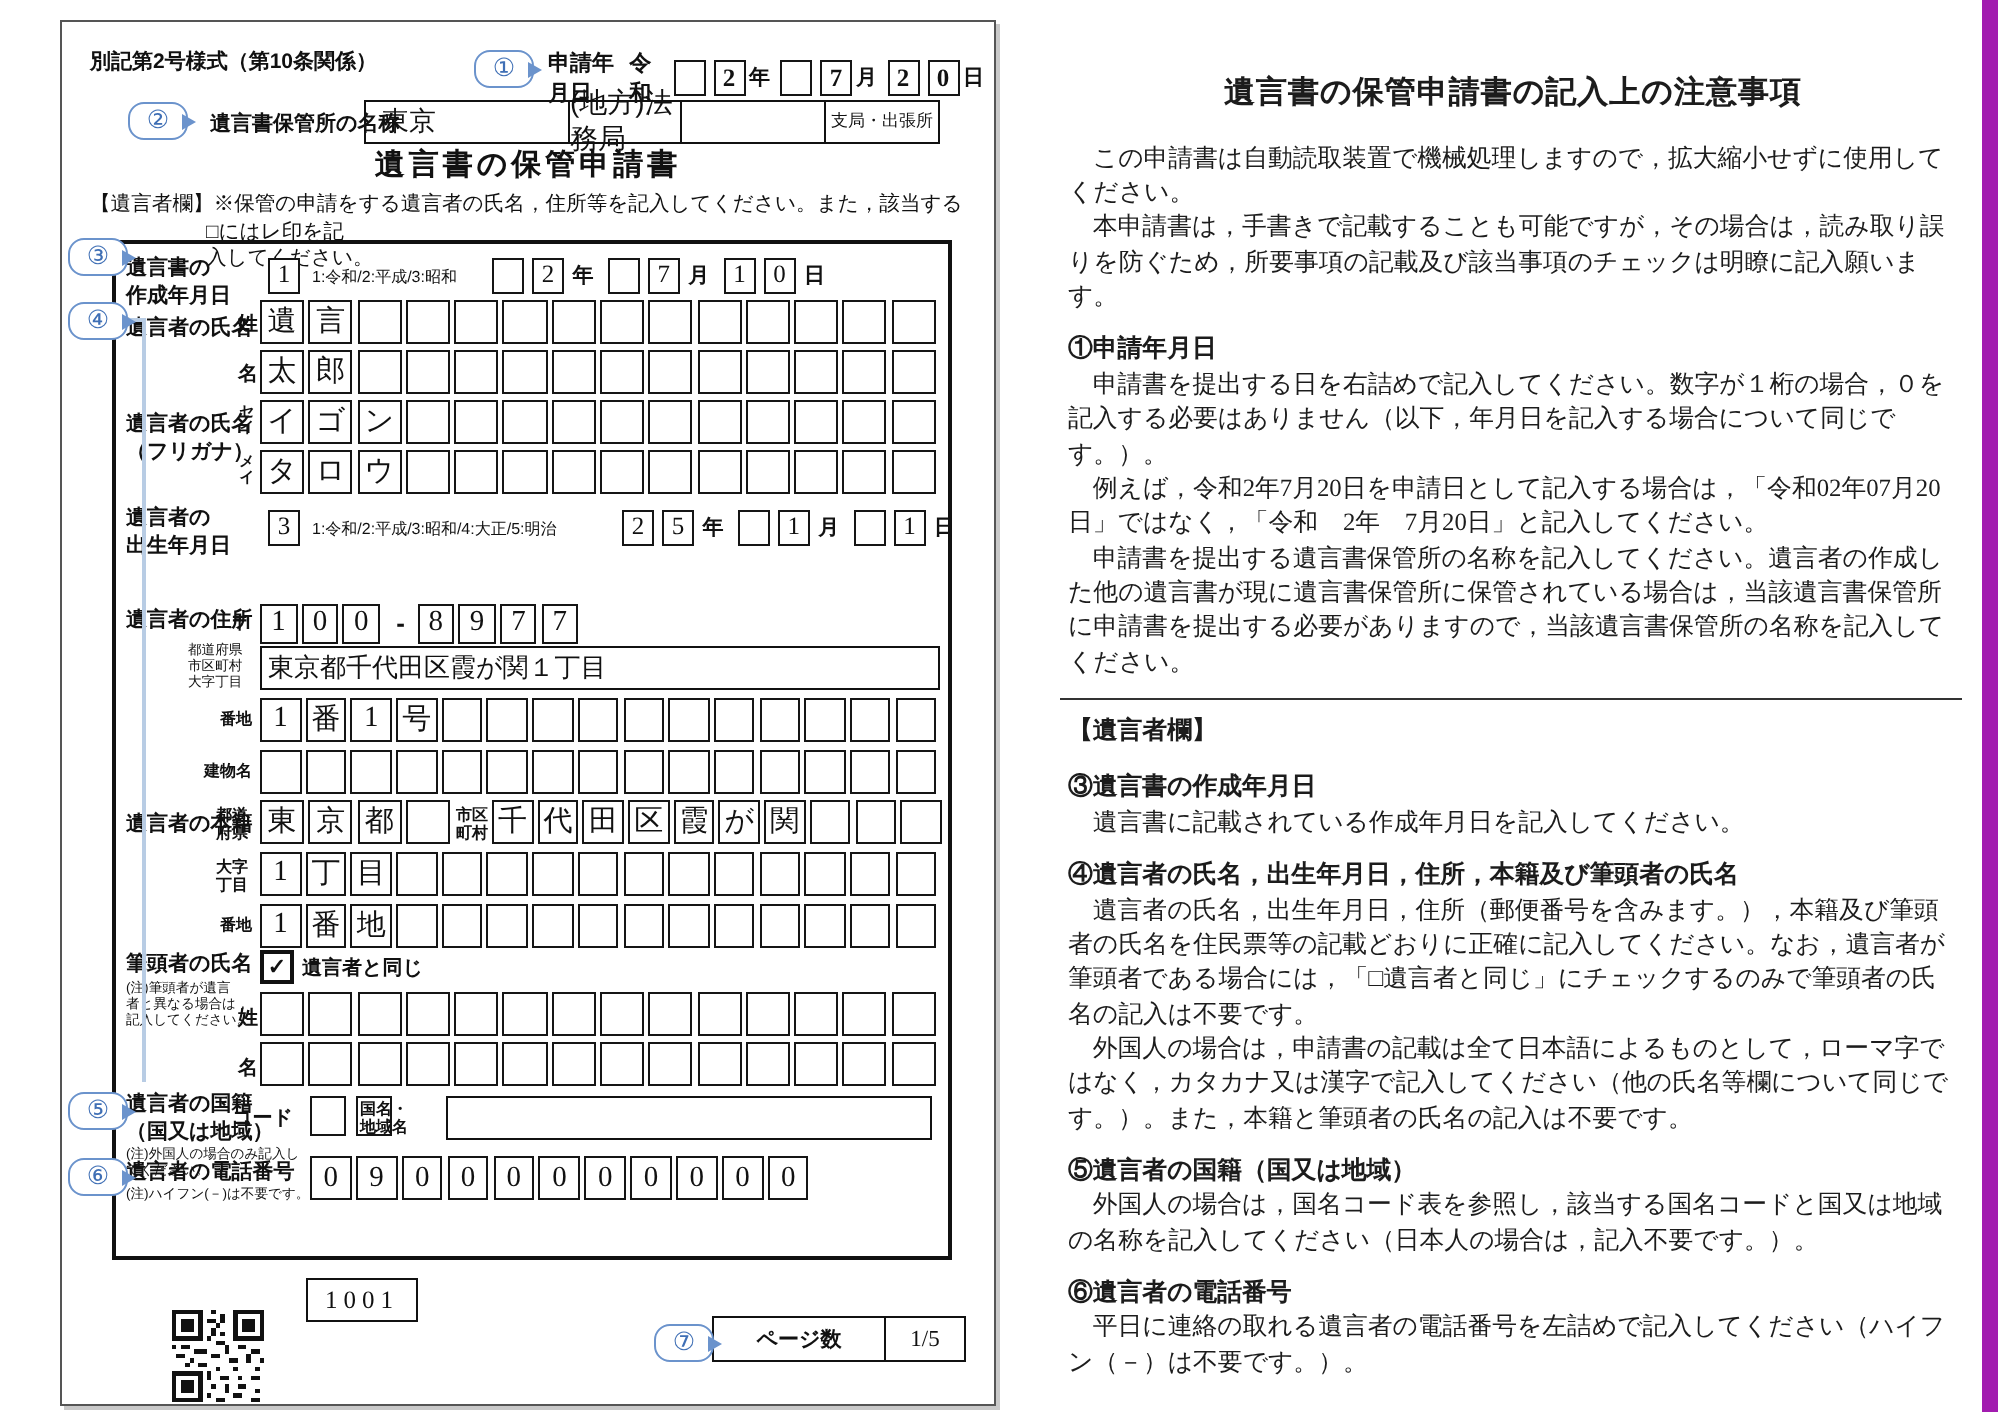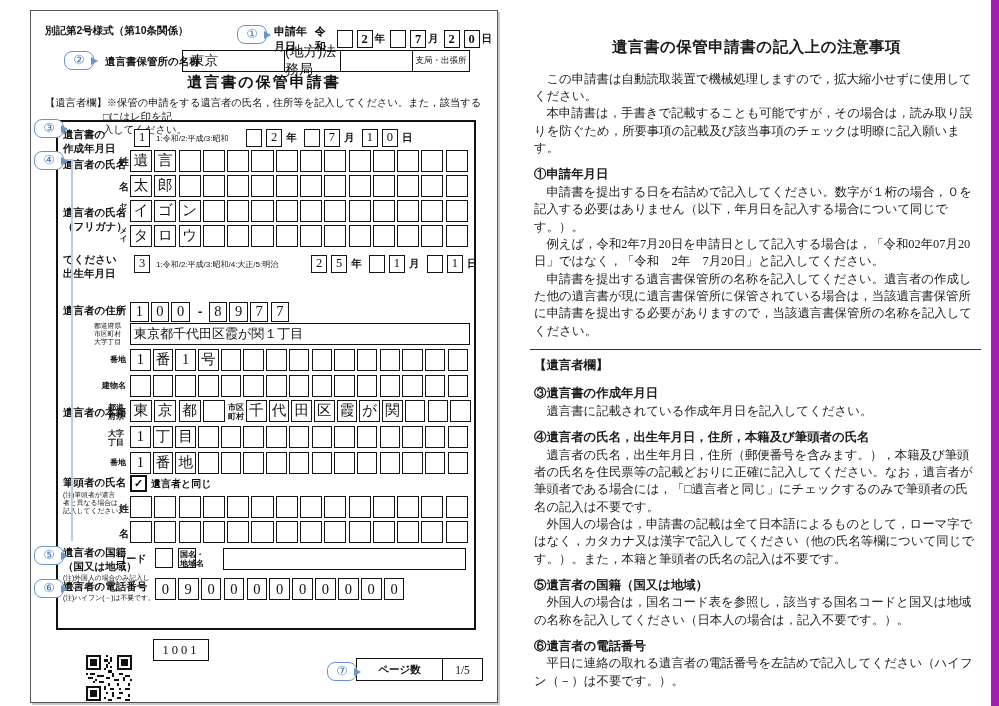--- a/index.html
+++ b/index.html
@@ -213,21 +213,21 @@
           <span class="cell"></span>
           <span class="cell"></span>
           <span class="cell"></span>
           <span class="cell"></span>
           <span class="cell"></span>
           <span class="cell"></span>
           <span class="cell"></span>
           <span class="cell"></span>
         </div>
 
-      <div class="lbl" style="left:5px;top:131px">てください
+      <div class="lbl" style="left:5px;top:131px">遺言者の
 出生年月日</div>
       <div class="mrow small" style="left:76px;top:133px">
           <span class="cell">3</span>
         </div>
       <div class="legend" style="left:98px;top:137px">1:令和/2:平成/3:昭和/4:大正/5:明治</div>
       <div class="mrow small" style="left:253px;top:133px">
         <span class="dg">
             <span class="cell">2</span>
             <span class="cell">5</span>
           </span>

